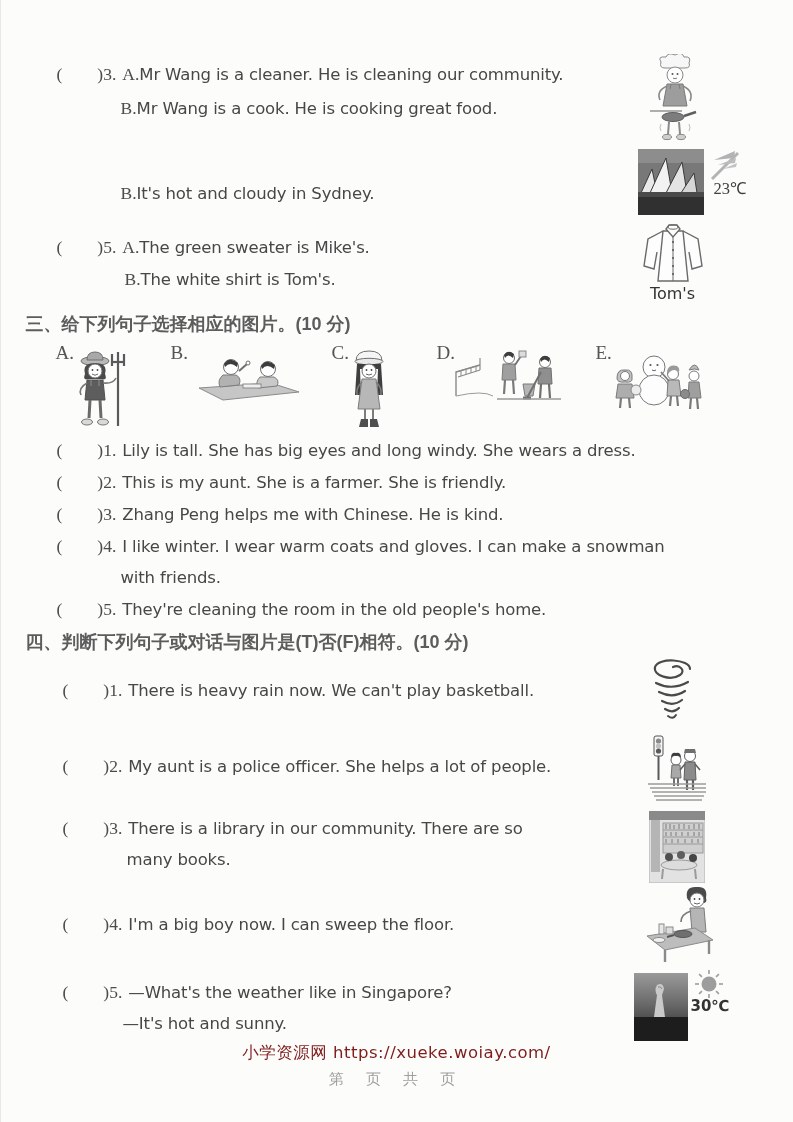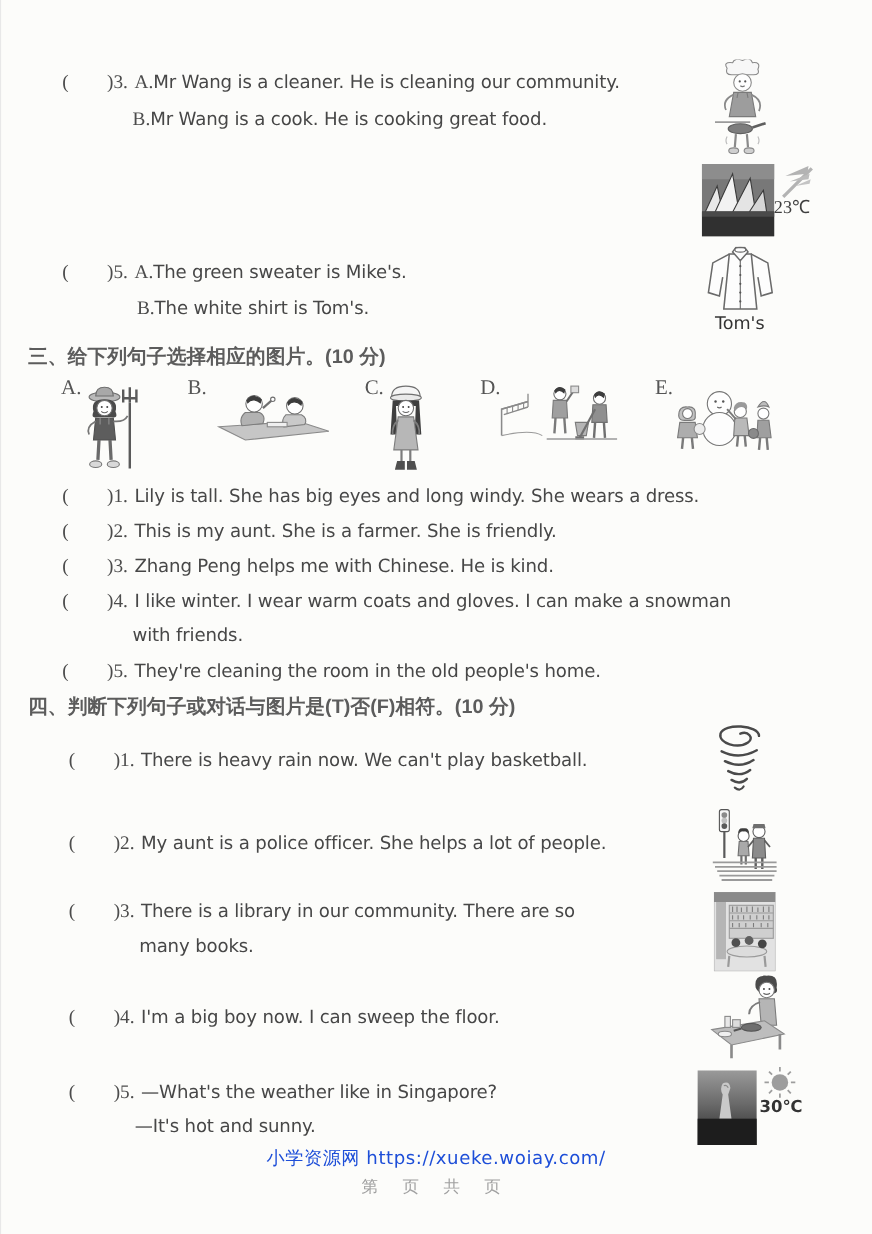--- a/index.html
+++ b/index.html
@@ -5,24 +5,24 @@
   html,body{margin:0;padding:0;background:#e8e8e8;}
   .page{position:relative;width:792px;height:1122px;margin:0 auto;background:#fcfcfa;overflow:hidden;
         font-family:"DejaVu Sans",sans-serif;}
   .abs{position:absolute;white-space:nowrap;}
   .eng{font-size:16.5px;color:#474747;letter-spacing:-0.15px;}
   .ser{font-family:"Liberation Serif",serif;color:#4c4c4c;font-size:17.5px;}
   .paren{white-space:pre;}
   .num{margin-right:6px;}
   .cn{font-size:18px;color:#5c5c5c;font-weight:600;font-family:"Liberation Sans",sans-serif;}
   .pic-letter{font-family:"Liberation Serif",serif;font-size:19px;color:#555;}
-  .temp-ser{font-family:"Liberation Serif",serif;font-size:16.5px;color:#3f3f3f;}
+  .temp-ser{font-family:"Liberation Serif",serif;font-size:16.5px;color:#3f3f3f;padding-left:10px;}
   .temp-sans{font-size:15px;color:#333;font-weight:bold;}
   .caption{font-size:16px;color:#333;text-align:center;}
-  .footer1{left:0;right:0;text-align:center;font-size:16.5px;color:#1d4ed8;letter-spacing:0.5px;}
+  .footer1{left:0;right:0;text-align:center;font-size:16.5px;color:#7f1d1d;letter-spacing:0.5px;}
   .footer2{left:0;right:0;text-align:center;font-size:15px;color:#a0a0a0;letter-spacing:9px;
            font-family:"Liberation Sans",sans-serif;}
   svg{display:block;}
 </style>
 </head>
 <body>
 
 <div class="page">
 
   <div class="abs" style="left:56px;top:64px"><span class="ser paren">(        )</span><span class="ser num">3.</span><span class="ser">A.</span><span class="eng">Mr Wang is a cleaner. He is cleaning our community.</span></div>
@@ -42,20 +42,21 @@
       <line x1="1" y1="57" x2="33" y2="57" stroke="#9a9a9a" stroke-width="1.6"></line>
       <ellipse cx="24" cy="63" rx="11" ry="4.5" fill="#7d7d7d" stroke="#5f5f5f"></ellipse>
       <line x1="35" y1="62" x2="47" y2="58" stroke="#5f5f5f" stroke-width="2.4"></line>
       <path d="M20 68 L19 80 M30 68 L31 80" stroke="#8a8a8a" stroke-width="2" fill="none"></path>
       <ellipse cx="18" cy="83" rx="4.5" ry="2.6" fill="#cfcfcf" stroke="#8a8a8a"></ellipse>
       <ellipse cx="32" cy="83" rx="4.5" ry="2.6" fill="#cfcfcf" stroke="#8a8a8a"></ellipse>
       <path d="M12 70 Q10 74 12 77 M40 70 Q42 74 40 77" stroke="#bbb" fill="none"></path>
     </svg>
   </div>
 
+  <div class="abs" style="left:120px;top:183px"><span class="ser">B.</span><span class="eng">It's hot and cloudy in Sydney.</span></div>
 
   <div class="abs" style="left:637px;top:149px">
     <svg width="66" height="66" viewBox="0 0 66 66">
       <rect width="66" height="66" fill="#787878"></rect>
       <rect width="66" height="14" fill="#8d8d8d"></rect>
       <rect y="44" width="66" height="22" fill="#303030"></rect>
       <path d="M3 44 L14 20 L19 44 Z" fill="#e8e8e8" stroke="#3a3a3a"></path>
       <path d="M12 44 L28 9 L34 44 Z" fill="#f2f2f2" stroke="#3a3a3a"></path>
       <path d="M28 44 L44 13 L49 44 Z" fill="#e4e4e4" stroke="#3a3a3a"></path>
       <path d="M43 44 L56 24 L59 44 Z" fill="#d6d6d6" stroke="#3a3a3a"></path>

